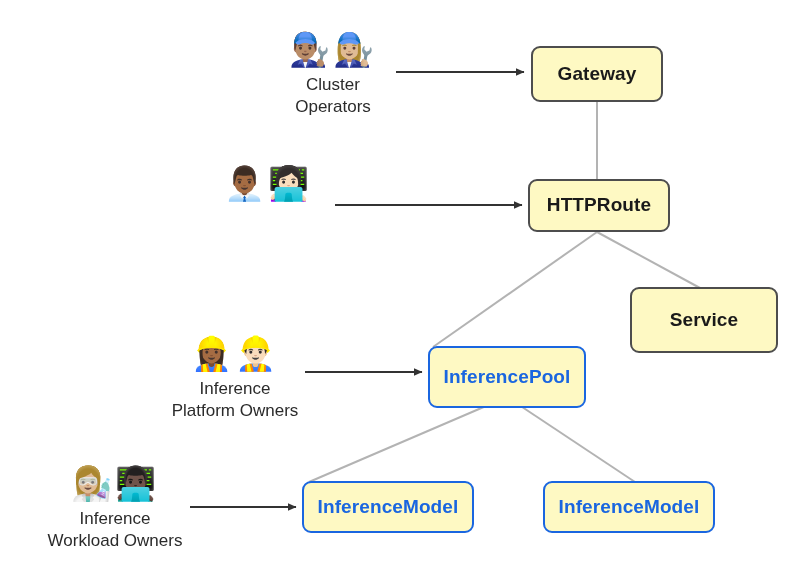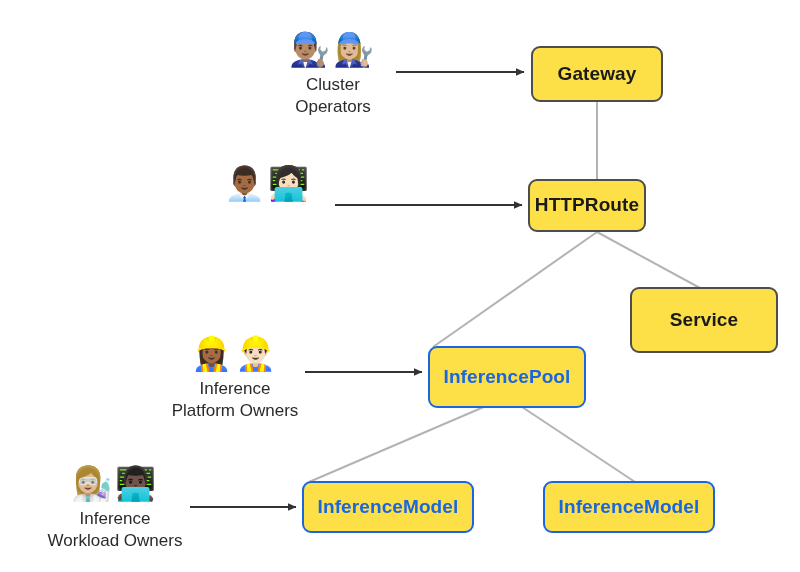--- a/index.html
+++ b/index.html
@@ -28,21 +28,21 @@
   }
 
   
   .node {
     position: absolute;
     box-sizing: border-box;
     display: flex;
     align-items: center;
     justify-content: center;
     border-radius: 9px;
-    background: #fde047;
+    background: #fef9c3;
     text-align: center;
     line-height: 1.1;
   }
   .node .node-label {
     font-weight: bold;
     letter-spacing: 0.1px;
     white-space: nowrap;
   }
   .node.core {
     border: 2px solid #4d4d4d;
@@ -109,21 +109,21 @@
         <line x1="335" y1="205" x2="522" y2="205" stroke="#333333" stroke-width="2.2" marker-end="url(#arrowhead)"></line>
         <line x1="305" y1="372" x2="422" y2="372" stroke="#333333" stroke-width="2.2" marker-end="url(#arrowhead)"></line>
         <line x1="190" y1="507" x2="296" y2="507" stroke="#333333" stroke-width="2.2" marker-end="url(#arrowhead)"></line>
       </g>
   </svg>
 
   <div id="node-layer">
       <div class="node core" style="left: 531px; top: 46px; width: 132px; height: 56px; border-color: rgb(77, 77, 77);">
         <span class="node-label" style="color: rgb(26, 26, 26);">Gateway</span>
       </div>
-      <div class="node core" style="left: 528px; top: 179px; width: 118px; height: 53px; border-color: rgb(77, 77, 77);">
+      <div class="node core" style="left: 528px; top: 179px; width: 142px; height: 53px; border-color: rgb(77, 77, 77);">
         <span class="node-label" style="color: rgb(26, 26, 26);">HTTPRoute</span>
       </div>
       <div class="node core" style="left: 630px; top: 287px; width: 148px; height: 66px; border-color: rgb(77, 77, 77);">
         <span class="node-label" style="color: rgb(26, 26, 26);">Service</span>
       </div>
       <div class="node ext" style="left: 428px; top: 346px; width: 158px; height: 62px; border-color: rgb(26, 102, 224);">
         <span class="node-label" style="color: rgb(26, 102, 224);">InferencePool</span>
       </div>
       <div class="node ext" style="left: 302px; top: 481px; width: 172px; height: 52px; border-color: rgb(26, 102, 224);">
         <span class="node-label" style="color: rgb(26, 102, 224);">InferenceModel</span>

